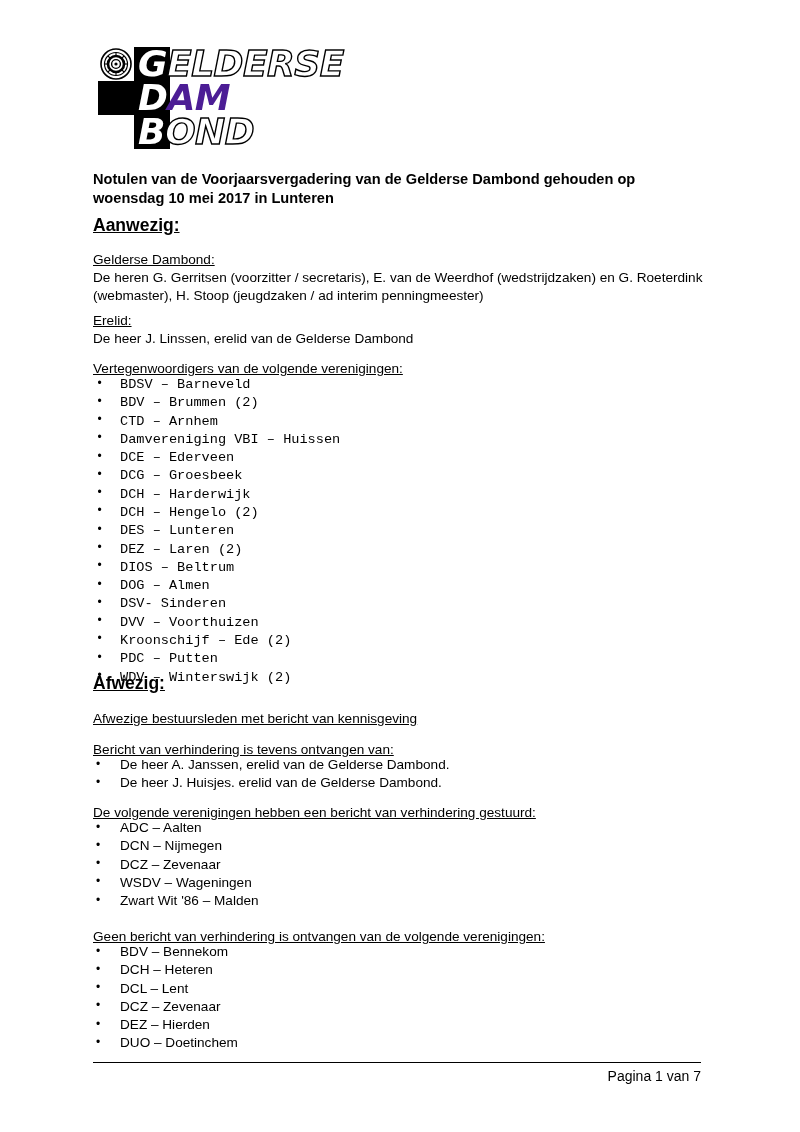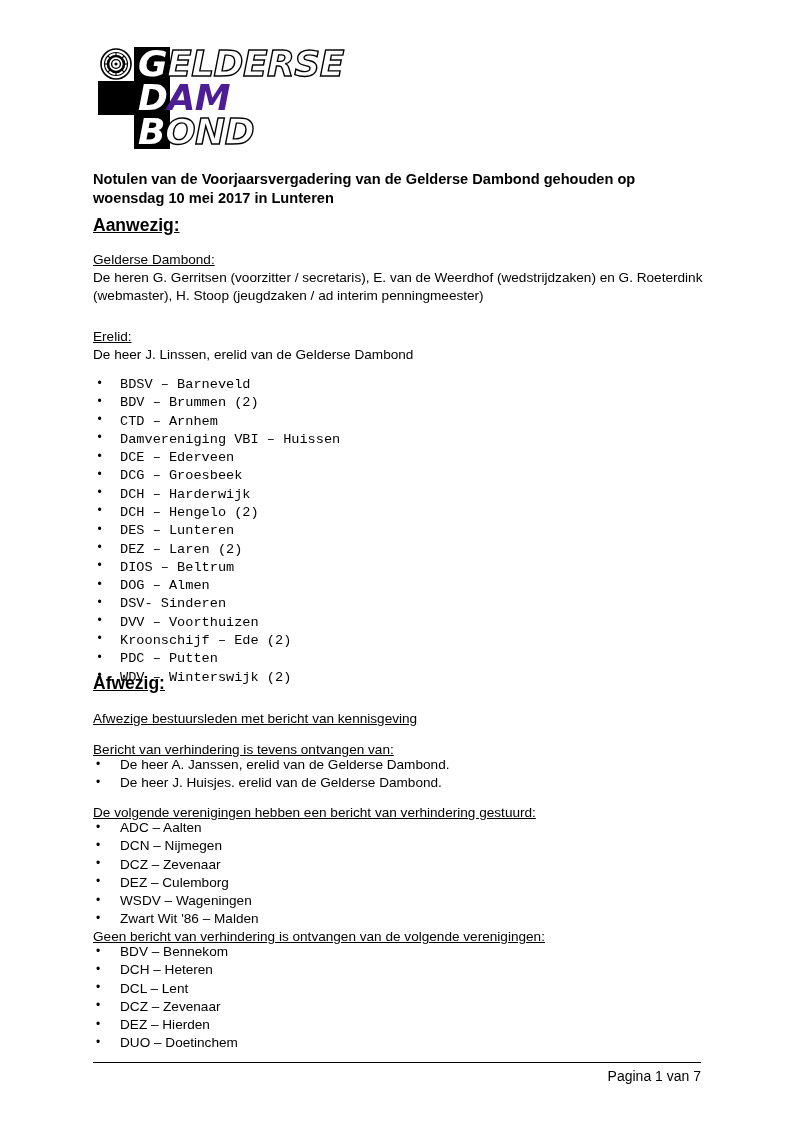--- a/index.html
+++ b/index.html
@@ -133,21 +133,21 @@
     position: absolute;
     left: 3px;
     top: -0.5px;
     font-size: 12px;
   }
 
   .blk { position: absolute; left: 93px; width: 610px; }
 
   #blk-aanwezig   { top: 215px; }
   #blk-gd         { top: 251px; }
-  #blk-erelid     { top: 328px; }
+  #blk-erelid     { top: 312px; }
   #blk-verteg     { top: 360px; }
   #blk-clublist   { top: 376px; font-family: Liberation Mono, monospace; }
   #blk-afwezig    { top: 673px; }
   #blk-bestuur    { top: 710px; }
   #blk-bericht    { top: 741px; }
   #blk-bericht-ul { top: 756px; }
   #blk-volgende   { top: 804px; }
   #blk-volgende-ul{ top: 819px; }
   #blk-geen       { top: 928px; }
   #blk-geen-ul    { top: 943px; }
@@ -217,20 +217,23 @@
 
   <div class="blk" id="blk-aanwezig">
     <div class="h-section">Aanwezig:</div>
   </div>
 
   <div class="blk" id="blk-erelid">
     <div class="body-text u">Erelid:</div>
     <div class="body-text">De heer J. Linssen, erelid van de Gelderse Dambond</div>
   </div>
 
+  <div class="blk" id="blk-verteg">
+    <div class="body-text u">Vertegenwoordigers van de volgende verenigingen:</div>
+  </div>
 
   <div class="blk" id="blk-clublist">
     <ul class="bullets">
       <li>BDSV – Barneveld</li>
       <li>BDV – Brummen (2)</li>
       <li>CTD – Arnhem</li>
       <li>Damvereniging VBI – Huissen</li>
       <li>DCE – Ederveen</li>
       <li>DCG – Groesbeek</li>
       <li>DCH – Harderwijk</li>
@@ -268,21 +271,20 @@
 
   <div class="blk" id="blk-volgende">
     <div class="body-text u">De volgende verenigingen hebben een bericht van verhindering gestuurd:</div>
   </div>
 
   <div class="blk" id="blk-volgende-ul">
     <ul class="bullets">
       <li>ADC – Aalten</li>
       <li>DCN – Nijmegen</li>
       <li>DCZ – Zevenaar</li>
-      <li>DEZ – Culemborg</li>
       <li>WSDV – Wageningen</li>
       <li>Zwart Wit '86 – Malden</li>
     </ul>
   </div>
 
   <div class="blk" id="blk-geen">
     <div class="body-text u">Geen bericht van verhindering is ontvangen van de volgende verenigingen:</div>
   </div>
 
   <div class="blk" id="blk-geen-ul">

